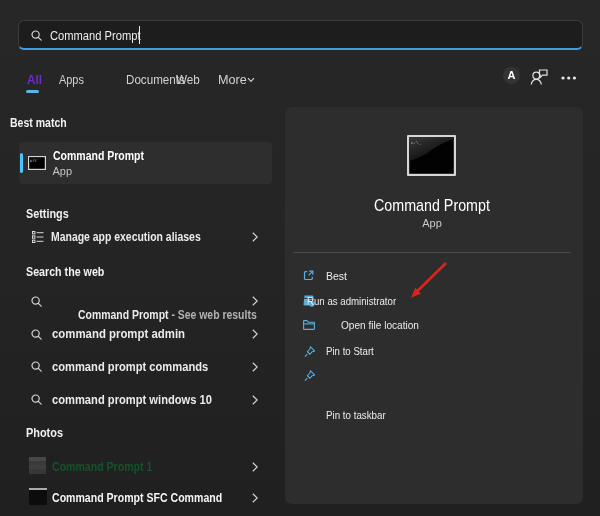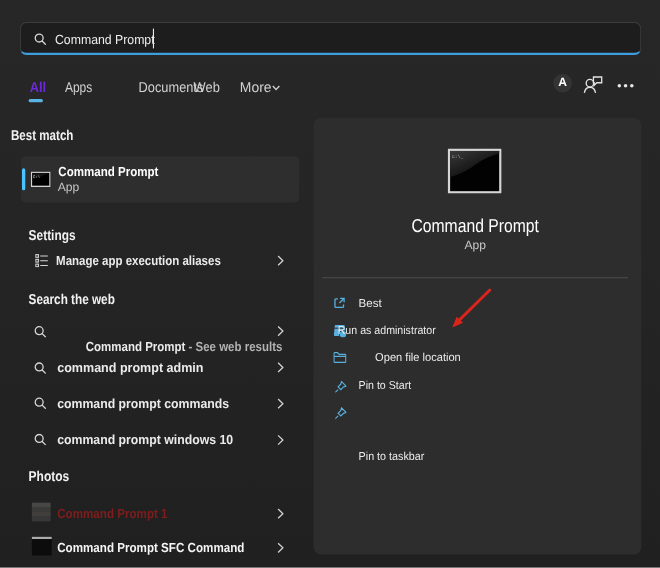--- a/index.html
+++ b/index.html
@@ -114,21 +114,21 @@
     <line x1="7.3" y1="7.3" x2="10.2" y2="10.2" stroke="#d6d6d6" stroke-width="1.2" stroke-linecap="round"></line>
   </svg>
   <div class="abs lrow" id="r_w4" style="left:51.5px;top:393.8px;"><span class="sx" style="transform:scaleX(0.93)">command prompt <b>windows 10</b></span></div>
   <svg class="abs chev" style="top:394.6px" viewBox="0 0 6 10">
     <path d="M0.8 0.8 L5.2 5 L0.8 9.2" fill="none" stroke="#d0d0d0" stroke-width="1.2"></path>
   </svg>
 
   <div class="abs hdr" id="h_ph" style="left:26px;top:425.5px;"><span class="sx" style="transform:scaleX(0.839)">Photos</span></div>
 
   <div class="abs" style="left:29px;top:457px;width:17px;height:17px;background:linear-gradient(180deg,#474745 0 4px,#3a3a38 4px 8px,#413f3d 8px 12px,#373737 12px);"></div>
-  <div class="abs lrow" id="r_p1" style="left:51.5px;top:460.5px;font-weight:bold;color:#7f1d1d;"><span class="sx" style="transform:scaleX(0.88)">Command Prompt 1</span></div>
+  <div class="abs lrow" id="r_p1" style="left:51.5px;top:460.5px;font-weight:bold;color:#14532d;"><span class="sx" style="transform:scaleX(0.88)">Command Prompt 1</span></div>
   <svg class="abs chev" style="top:461.5px" viewBox="0 0 6 10">
     <path d="M0.8 0.8 L5.2 5 L0.8 9.2" fill="none" stroke="#d0d0d0" stroke-width="1.2"></path>
   </svg>
 
   <div class="abs" style="left:29px;top:488px;width:18px;height:17px;background:#0c0c0c;border-top:2px solid #ababab;box-sizing:border-box;"></div>
   <div class="abs lrow" id="r_p2" style="left:51.5px;top:492px;color:#f5f5f5;"><span class="sx" style="transform:scaleX(0.88)"><b>Command Prompt</b> SFC Command</span></div>
   <svg class="abs chev" style="top:493px" viewBox="0 0 6 10">
     <path d="M0.8 0.8 L5.2 5 L0.8 9.2" fill="none" stroke="#d0d0d0" stroke-width="1.2"></path>
   </svg>
 

